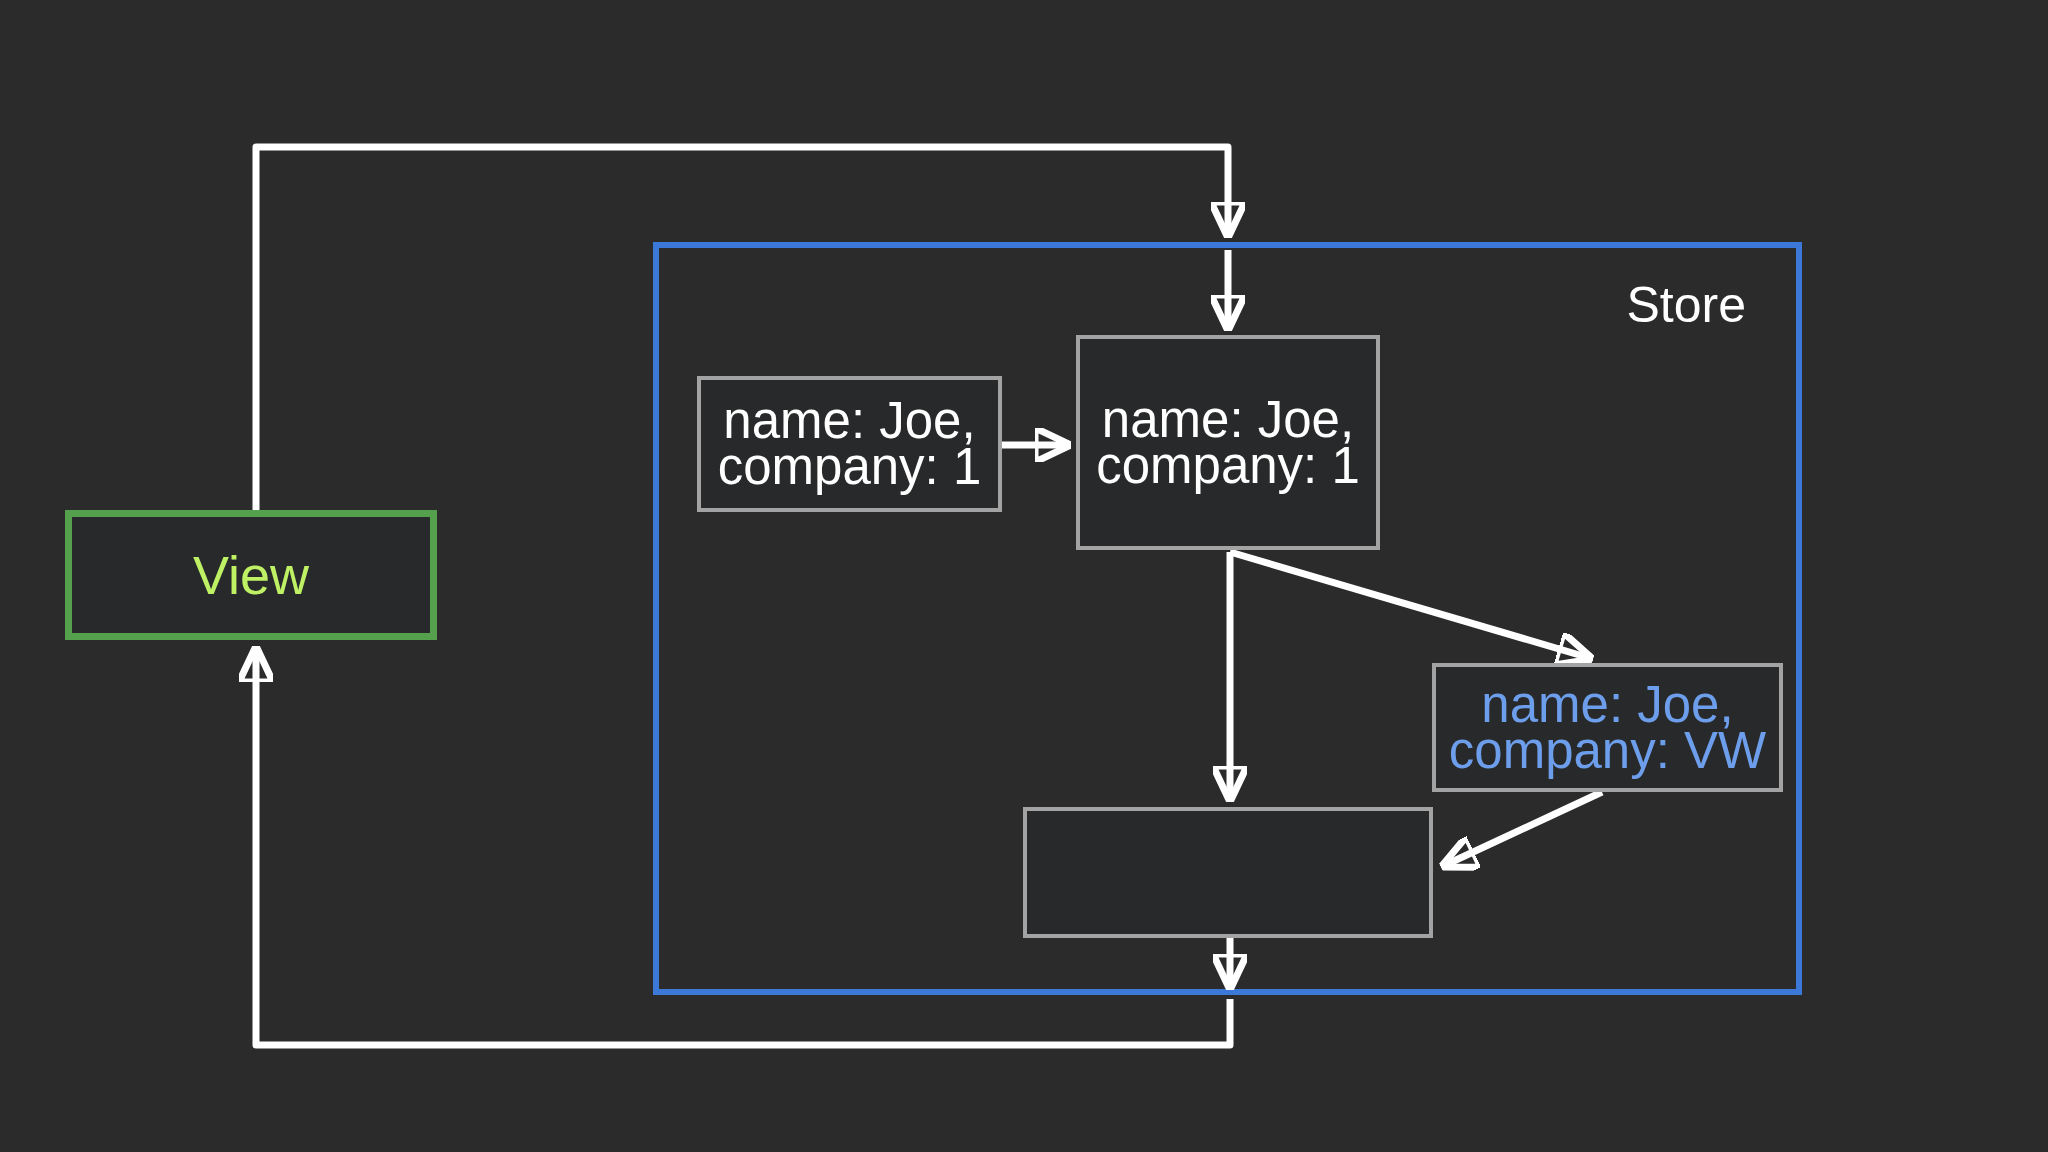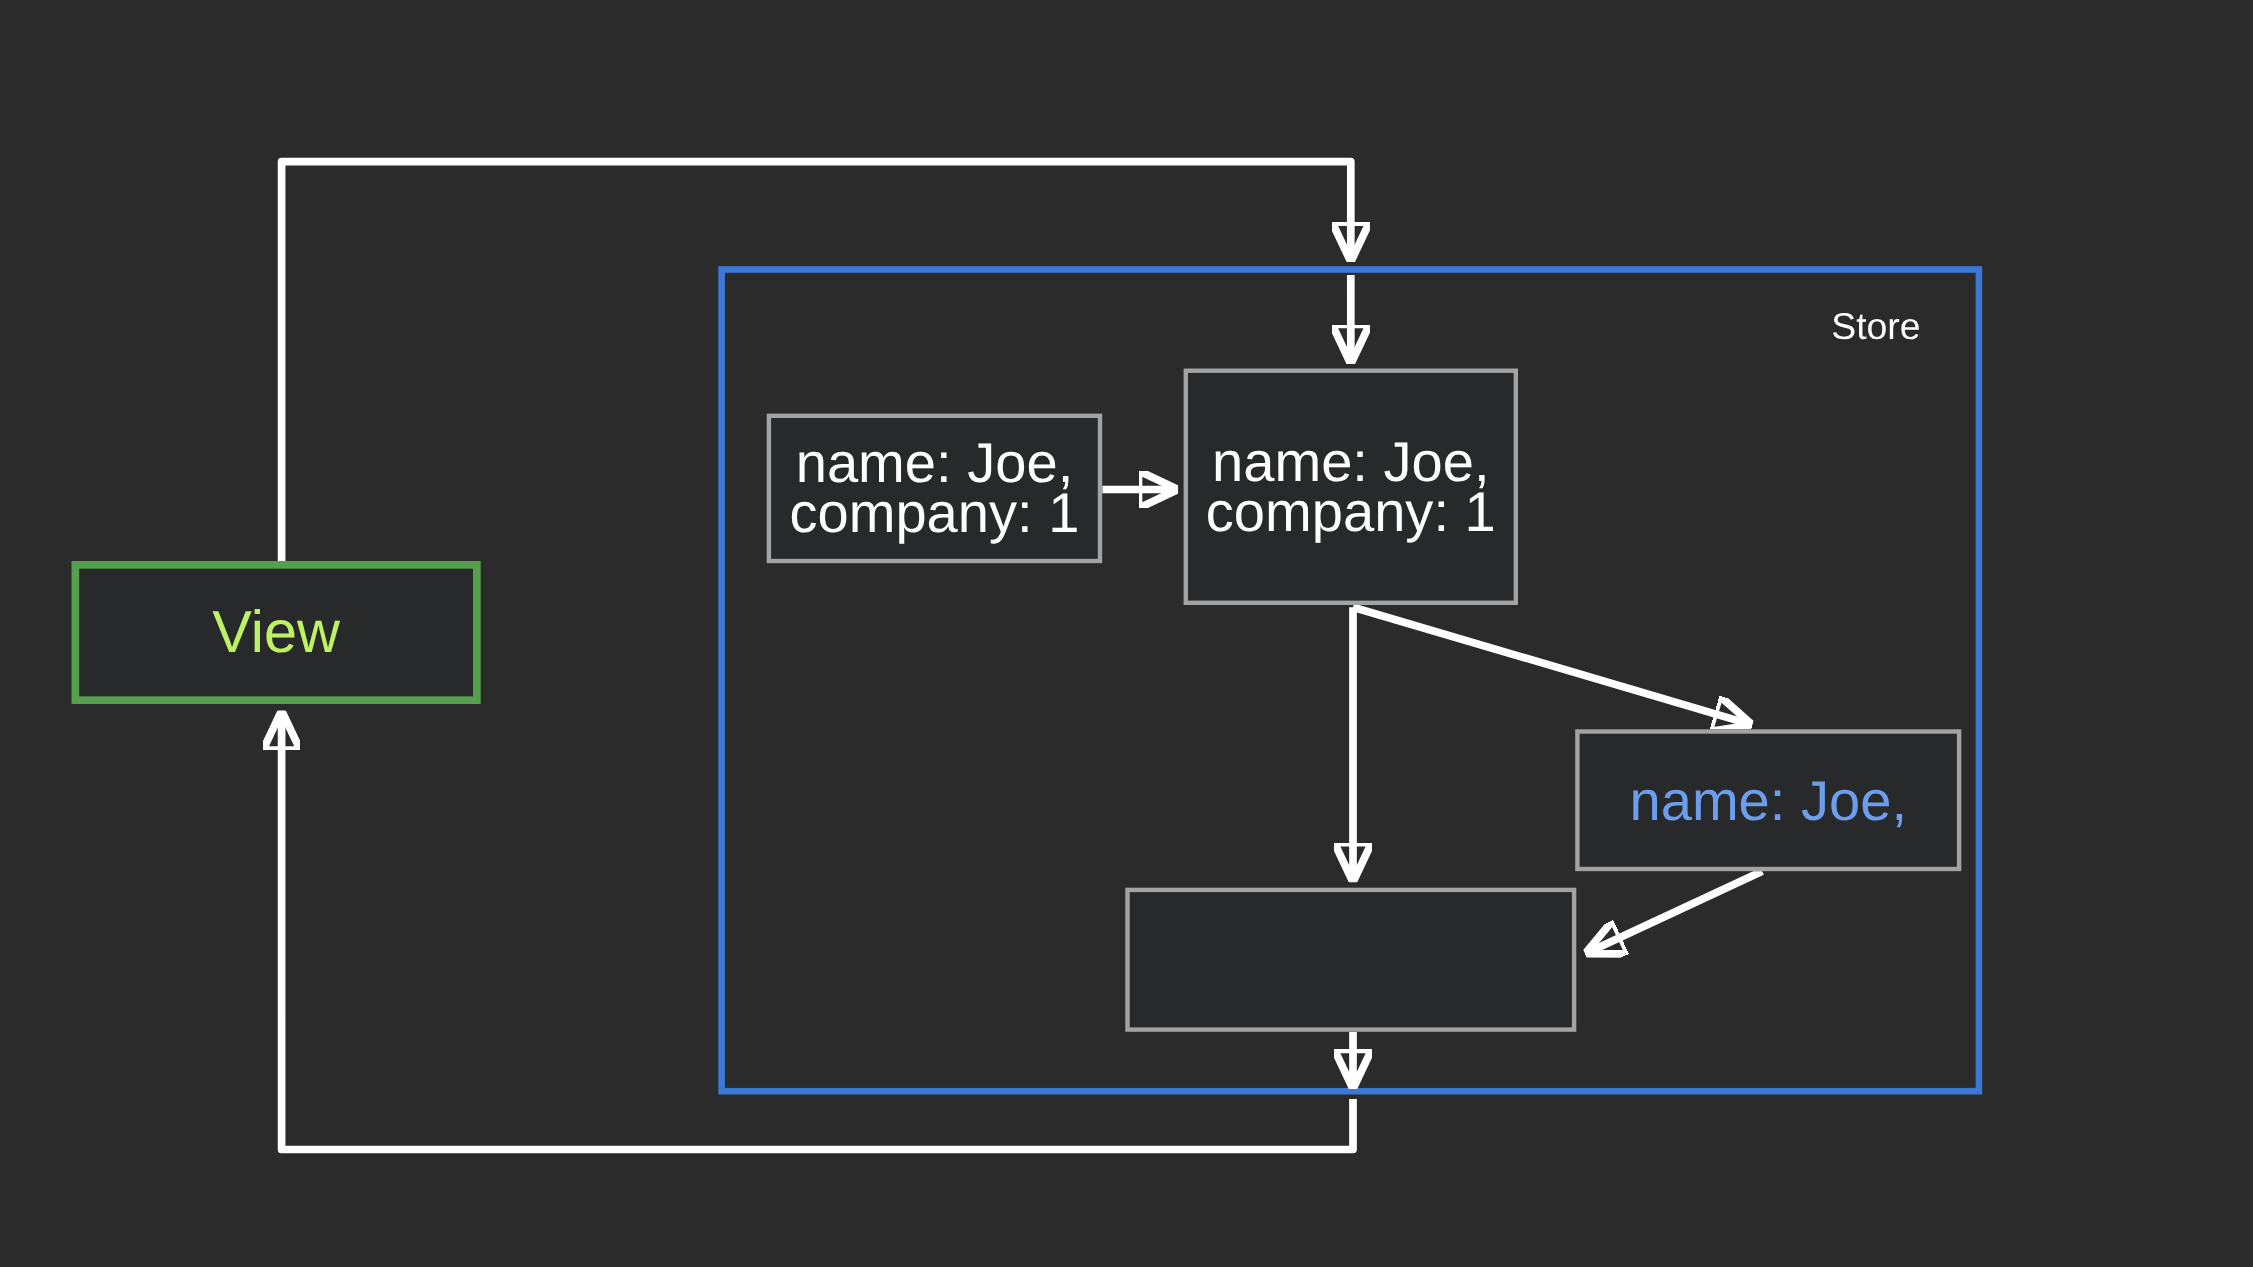--- a/index.html
+++ b/index.html
@@ -52,21 +52,21 @@
     left: 653px; top: 242px;
     width: 1149px; height: 753px;
     border: 6px solid #3b78d8;
     background: transparent;
     z-index: 0;
   }
   .store-label {
     position: absolute;
     top: 32px; right: 50px;
     color: #ffffff;
-    font-size: 34px;
+    font-size: 50px;
     line-height: 1;
   }
   .record {
     border: 4px solid #a3a3a3;
     color: #ffffff;
     font-size: 51px;
     line-height: 46px;
     text-align: left;
   }
   .record-left   { left: 697px;  top: 376px; width: 305px; height: 136px; }
@@ -108,19 +108,20 @@
     <span>company: 1</span>
   </div>
 
   <div class="node record record-center">
     <span>name: Joe,</span>
     <span>company: 1</span>
   </div>
 
   <div class="node record record-right">
     <span>name: Joe,</span>
+    <span>company: VW</span>
   </div>
 
   <div class="node record record-bottom">
     <span></span>
   </div>
 
 </div>
 
 </body></html>

